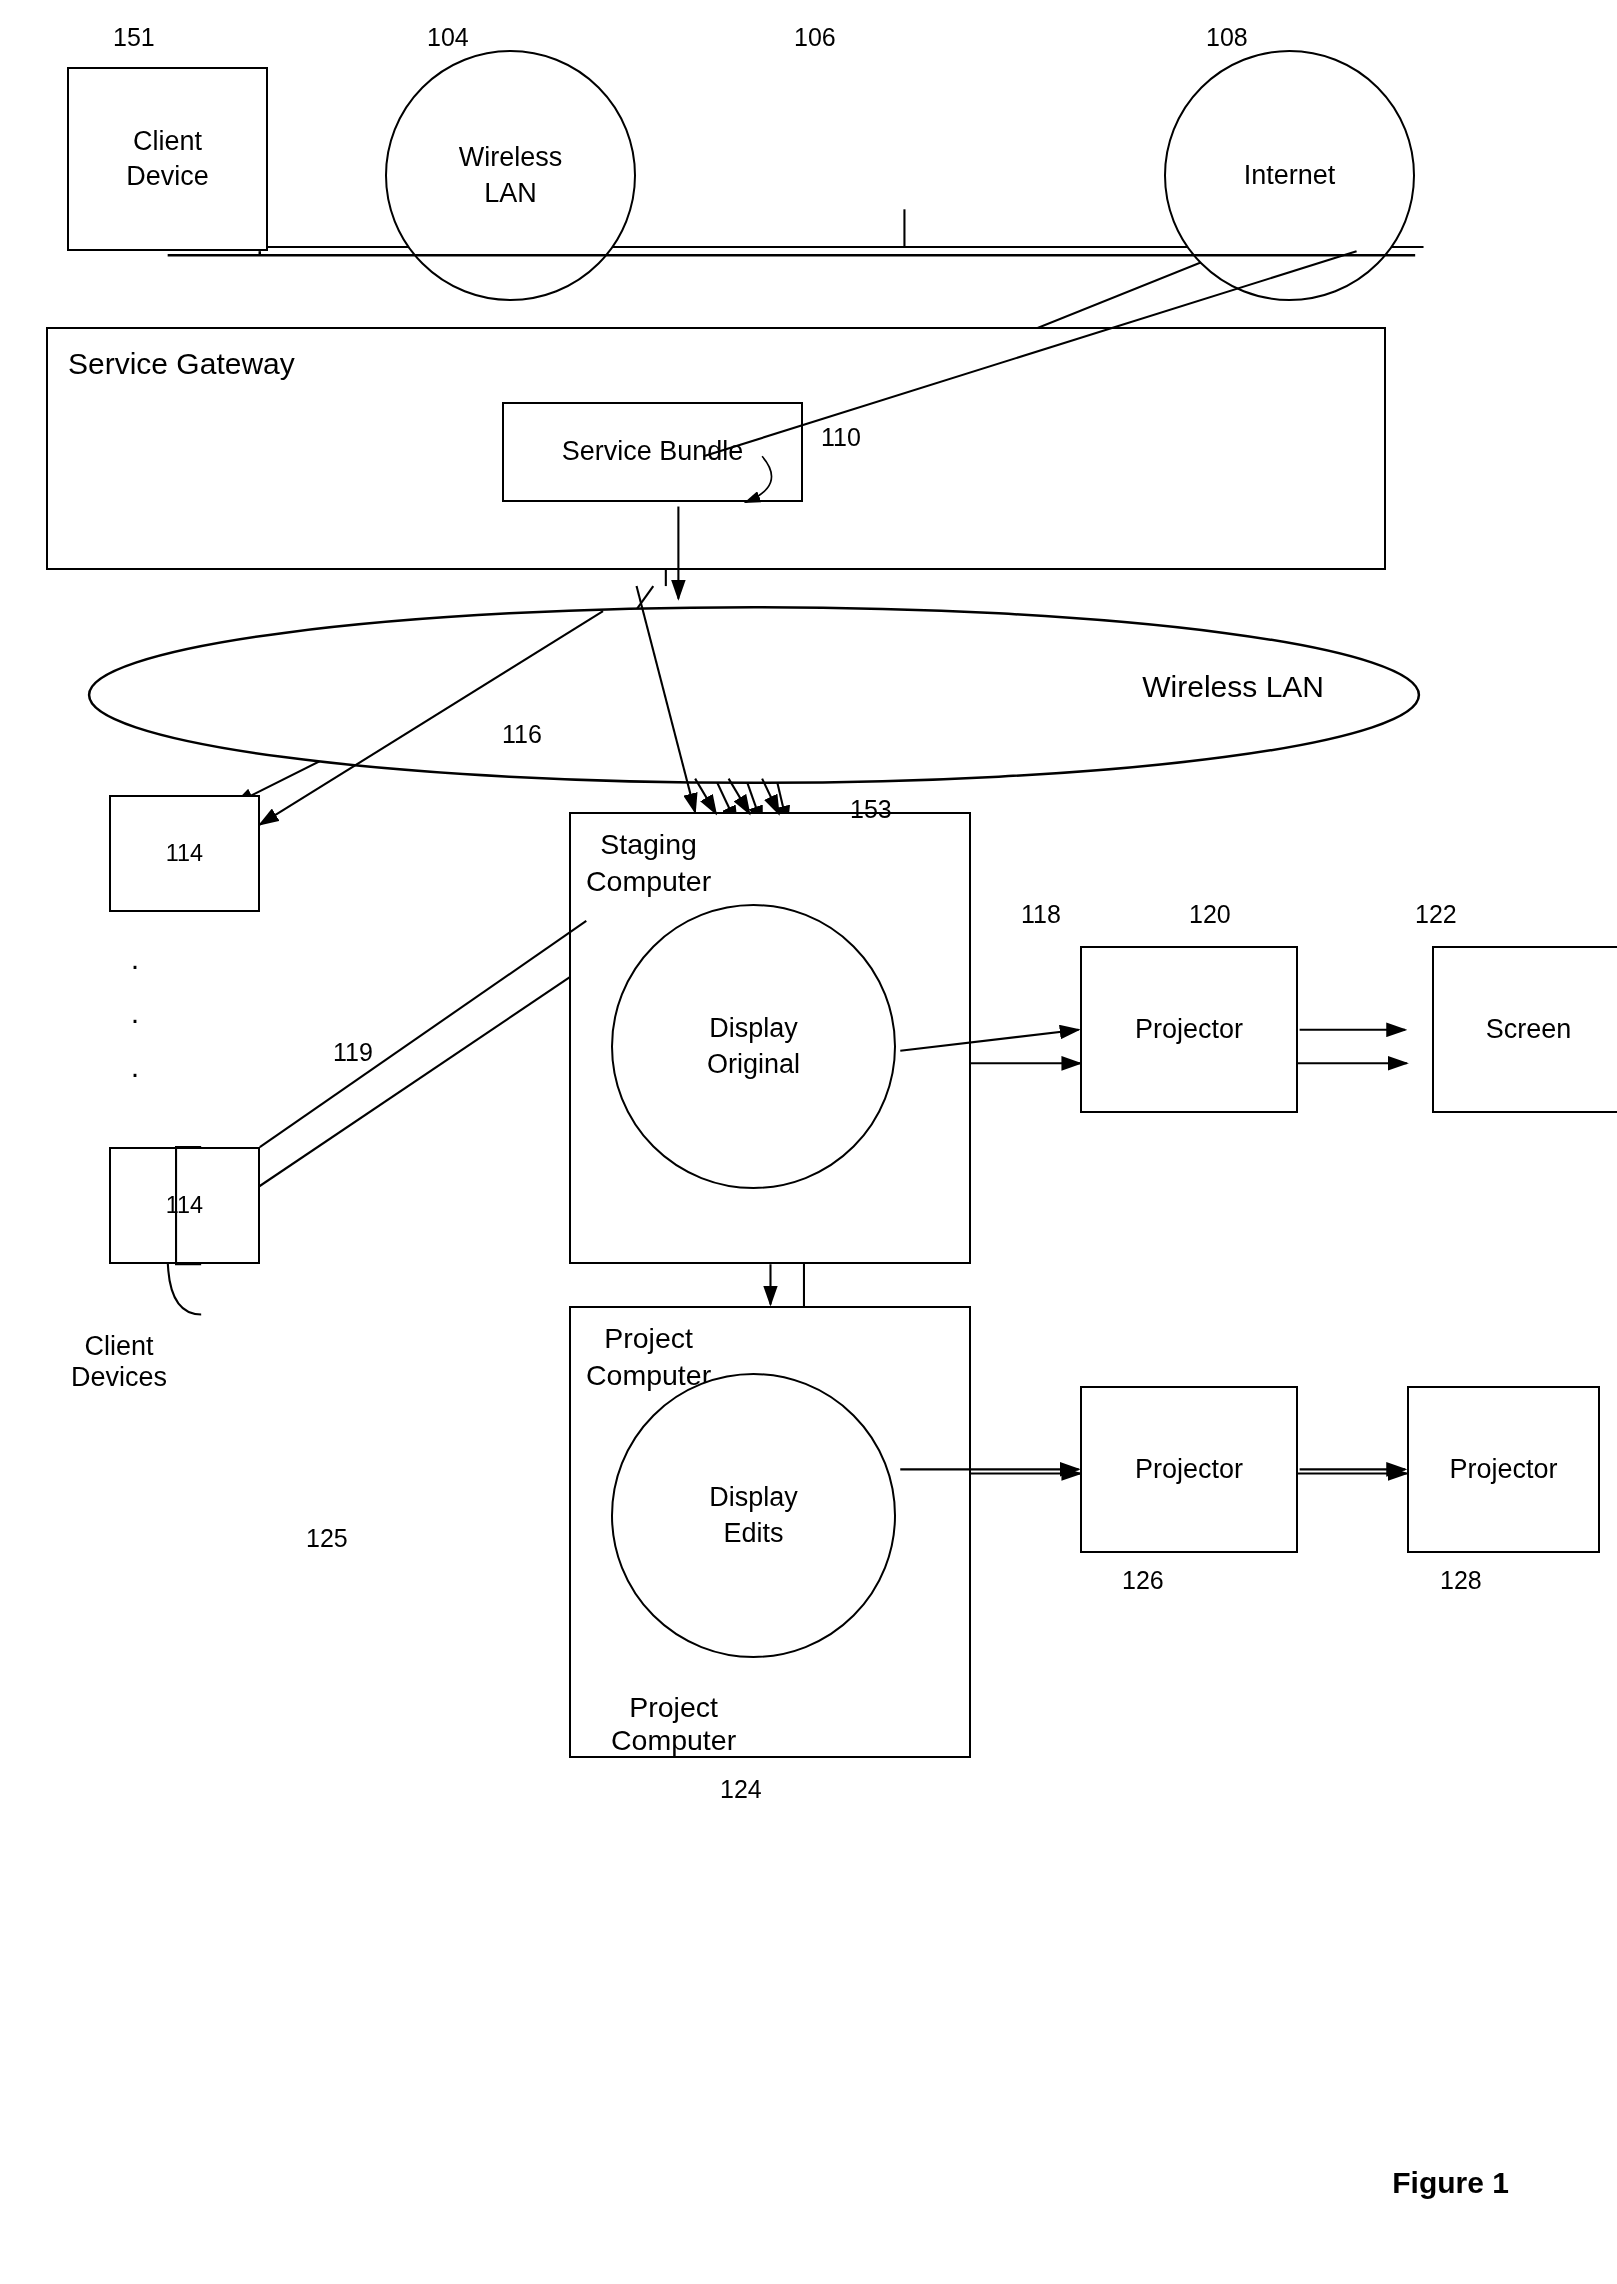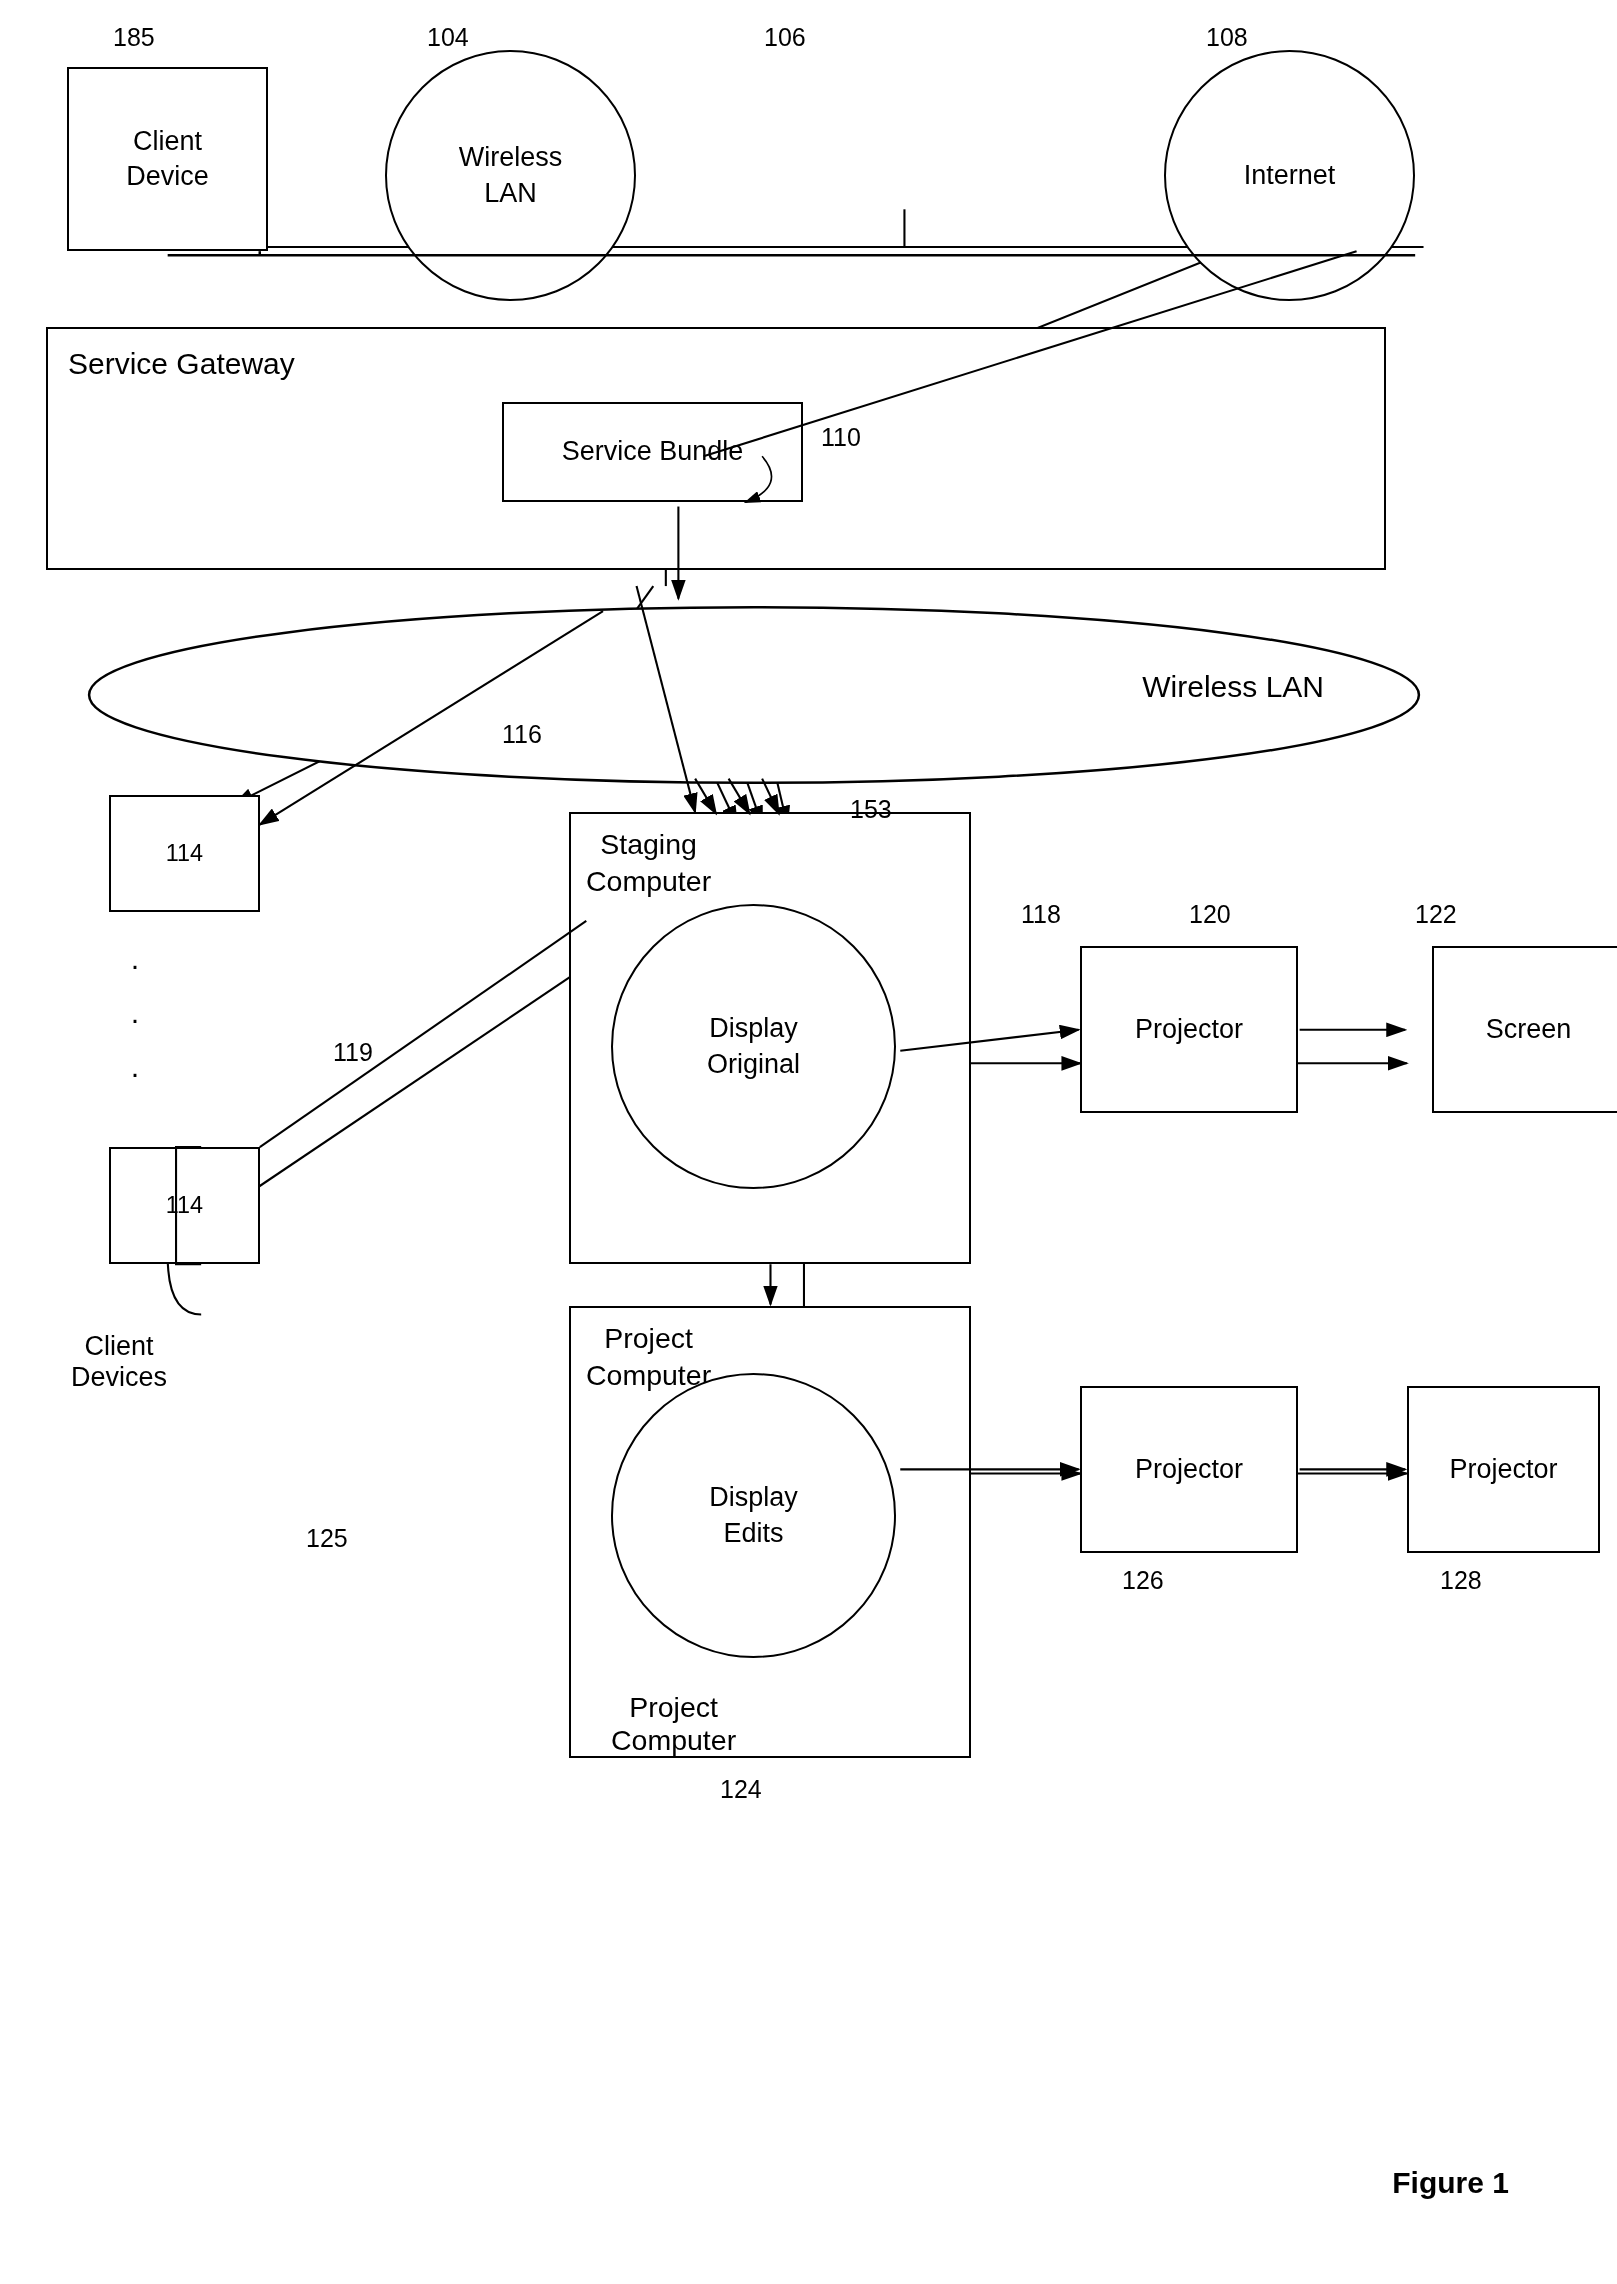--- a/index.html
+++ b/index.html
@@ -112,23 +112,23 @@
     <line x1="1130" y1="1760" x2="1290" y2="1760" marker-end="url(#arrowhead)"></line>
 
     <line x1="1530" y1="1760" x2="1680" y2="1760" marker-end="url(#arrowhead)"></line>
 
     <line x1="290" y1="1430" x2="780" y2="1100"></line>
 
     <path d="M 240 1430 Q 200 1430 200 1500 Q 200 1570 240 1570" stroke="#000" fill="none" stroke-width="2.5"></path>
 
   </svg>
 
-  <span class="label" style="left:113px; top:23.4px;">185</span>
+  <span class="label" style="left:113px; top:23.4px;">151</span>
   <span class="label" style="left:427px; top:23.4px;">104</span>
-  <span class="label" style="left:764px; top:23.4px;">106</span>
+  <span class="label" style="left:794px; top:23.4px;">106</span>
   <span class="label" style="left:1206px; top:23.4px;">108</span>
 
   <div class="box" style="left:67px; top:67px; width:201px; height:184px;">
     <span>Client<br>Device</span>
   </div>
 
   <div class="circle" style="left:385px; top:50px; width:251px; height:251px;">
     <span>Wireless<br>LAN</span>
   </div>
 

